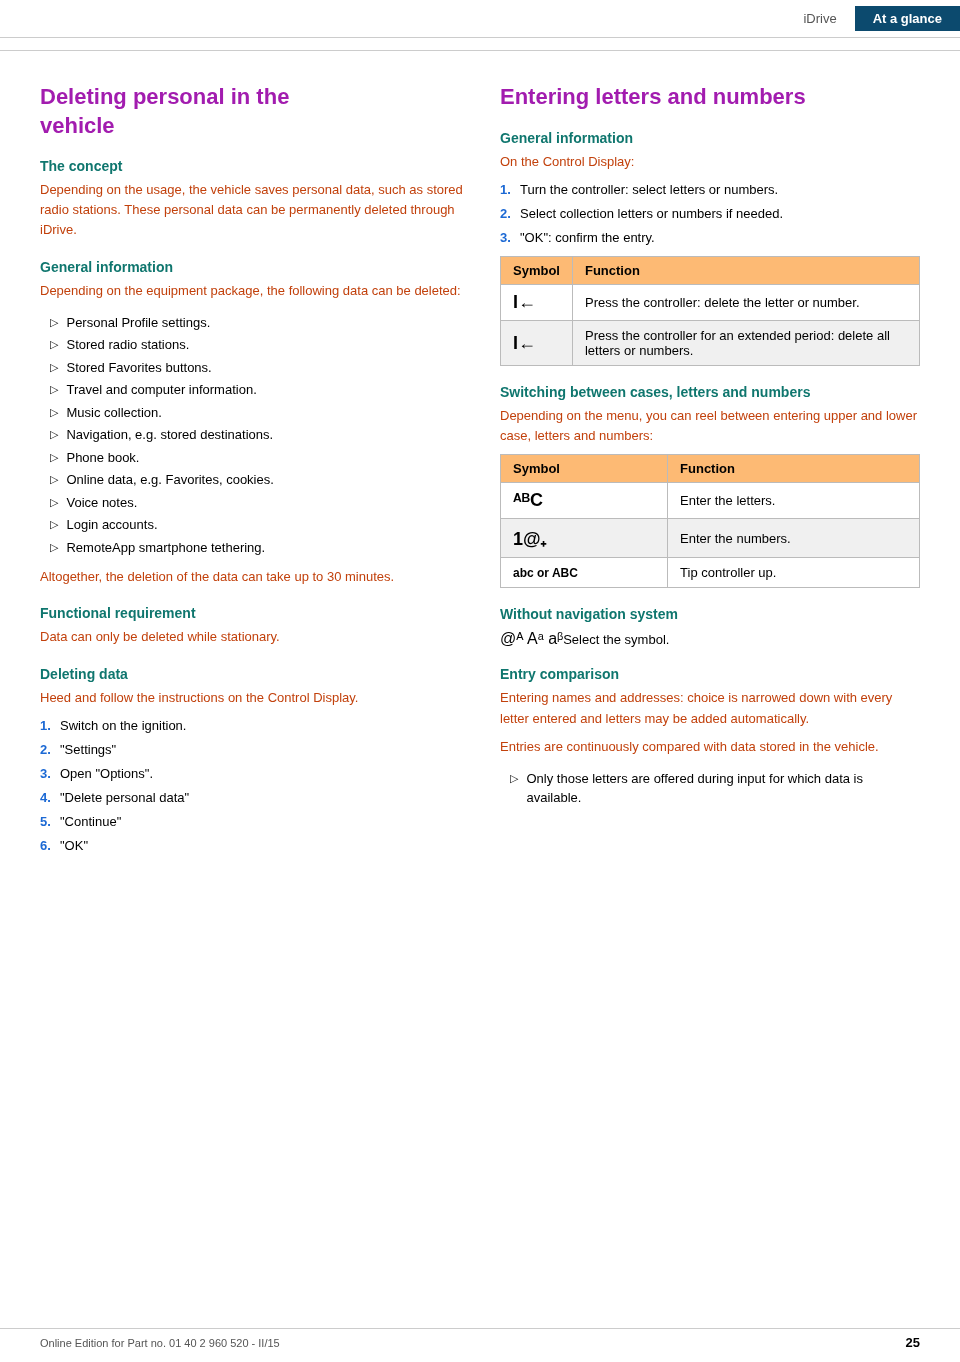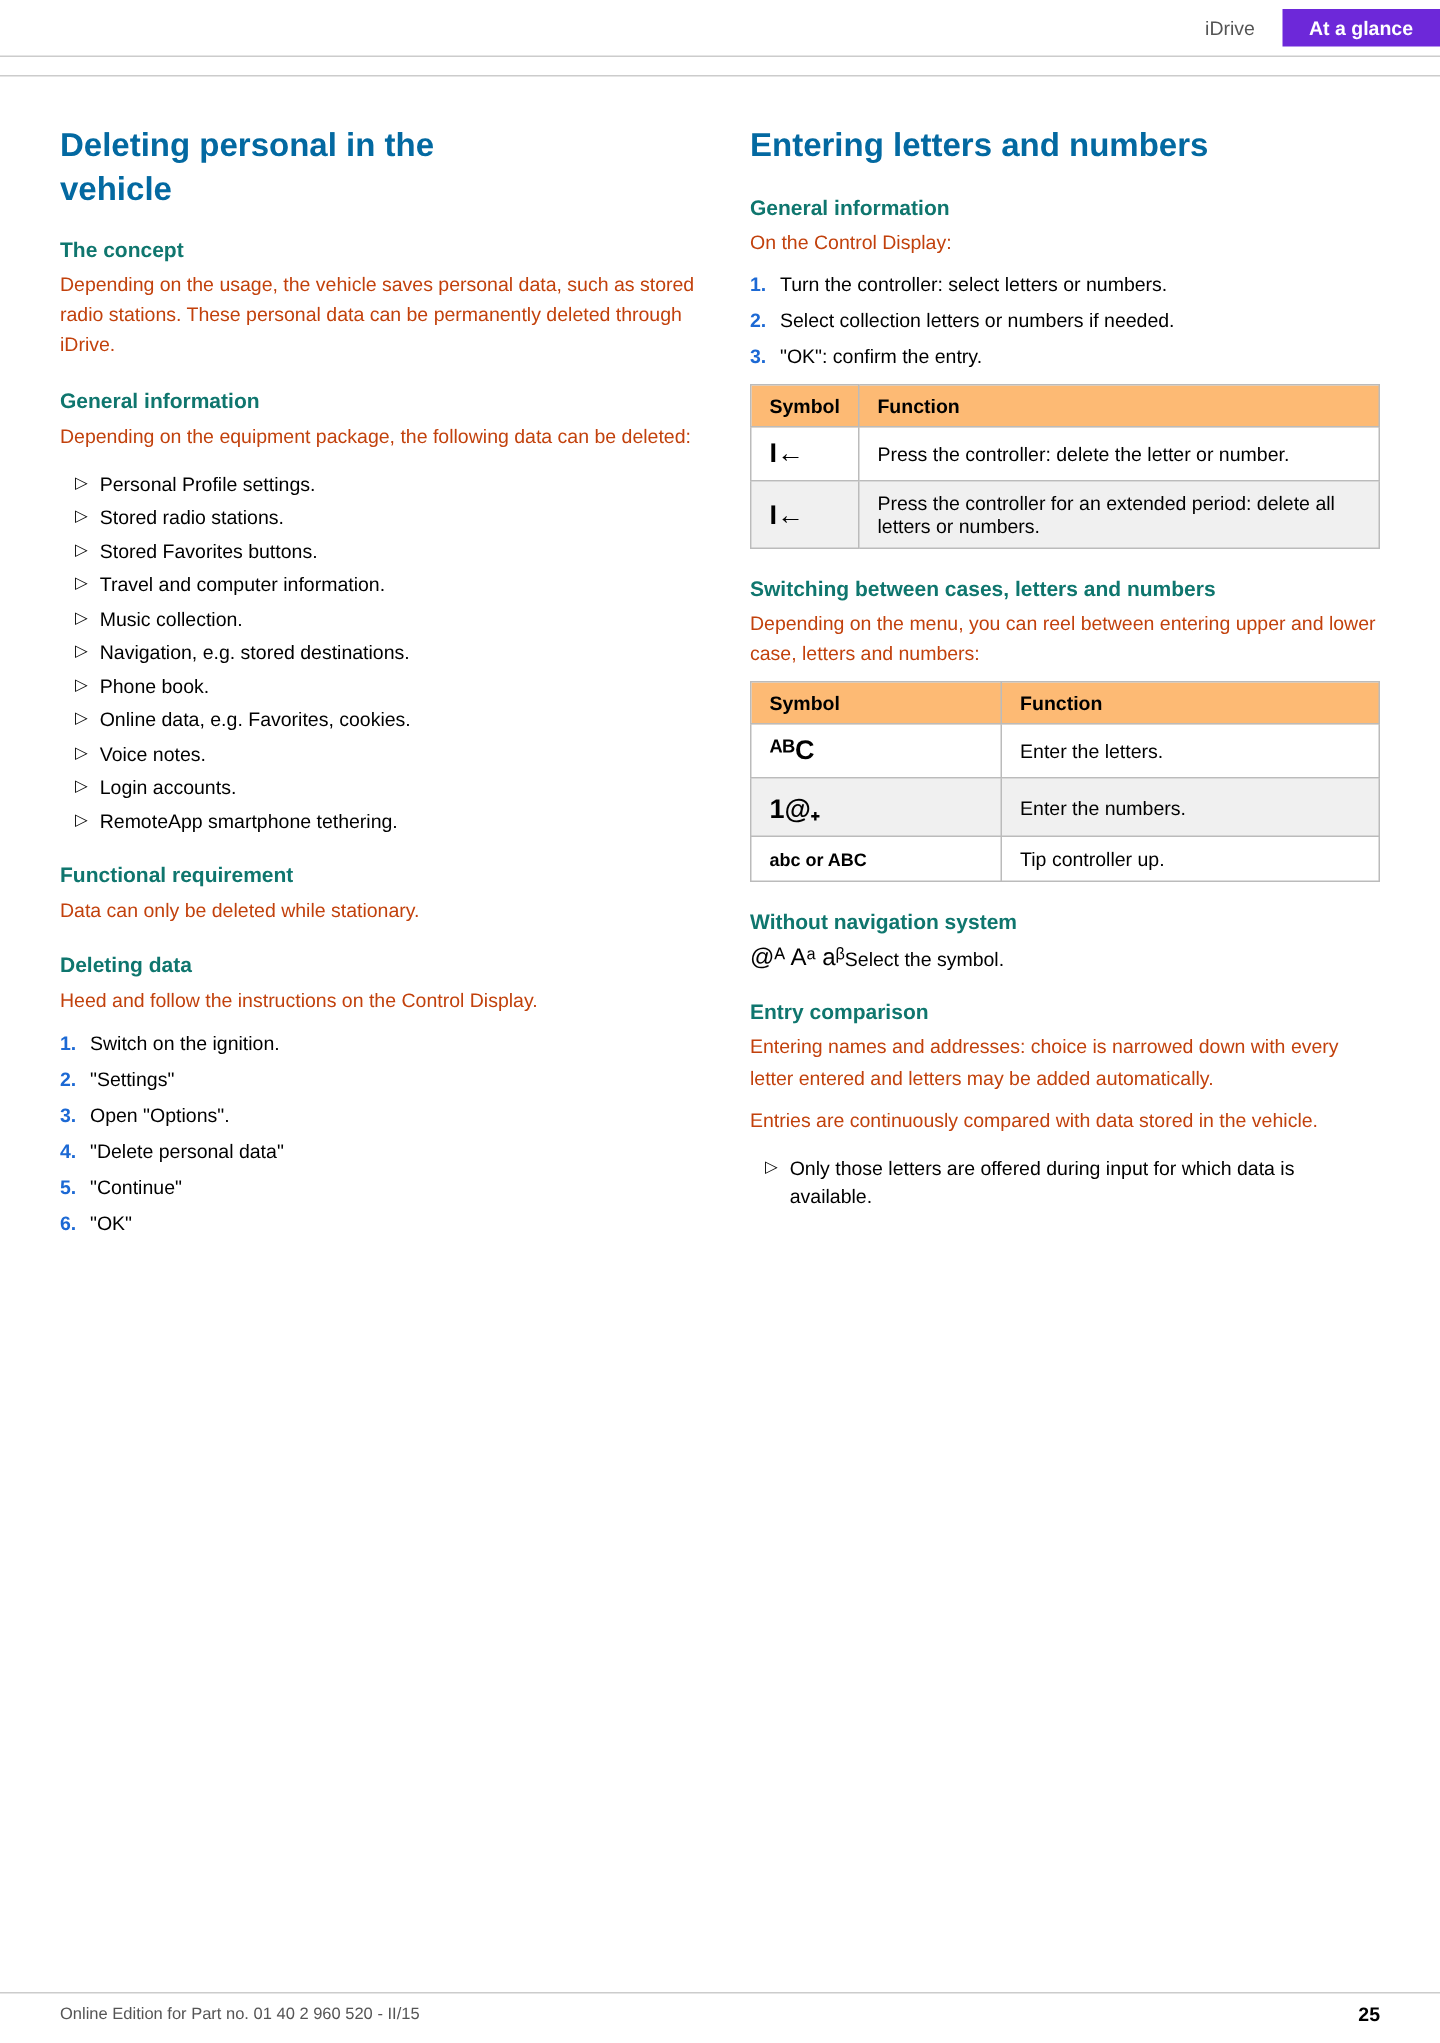--- a/index.html
+++ b/index.html
@@ -24,21 +24,21 @@
     }
     .header-tabs {
       display: flex;
     }
     .header-tab {
       padding: 5px 18px;
       font-size: 13px;
       color: #555;
     }
     .header-tab.active {
-      background: #6d28d9;
+      background: #0c4a6e;
       color: #fff;
       font-weight: bold;
     }
 
     
     .main-content {
       display: flex;
       padding: 32px 40px 60px 40px;
       gap: 32px;
     }
@@ -52,21 +52,21 @@
     
     .right-col {
       flex: 1;
       max-width: 420px;
     }
 
     
     .page-title {
       font-size: 22px;
       font-weight: bold;
-      color: #0369a1;
+      color: #a21caf;
       line-height: 1.3;
       margin-bottom: 18px;
     }
 
     
     .section-heading {
       font-size: 14px;
       font-weight: bold;
       color: #0f766e;
       margin-bottom: 6px;
@@ -254,20 +254,21 @@
           <span>Voice notes.</span>
         </li>
       <li>
           <span>Login accounts.</span>
         </li>
       <li>
           <span>RemoteApp smartphone tethering.</span>
         </li>
     </ul>
 
+    <p class="body-text">Altogether, the deletion of the data can take up to 30 minutes.</p>
 
     <div class="section-heading">Functional requirement</div>
     <p class="body-text">Data can only be deleted while stationary.</p>
 
     <div class="section-heading">Deleting data</div>
     <p class="body-text">Heed and follow the instructions on the Control Display.</p>
 
     <ol class="numbered-list">
       <li>
         <span class="num">1.</span>

